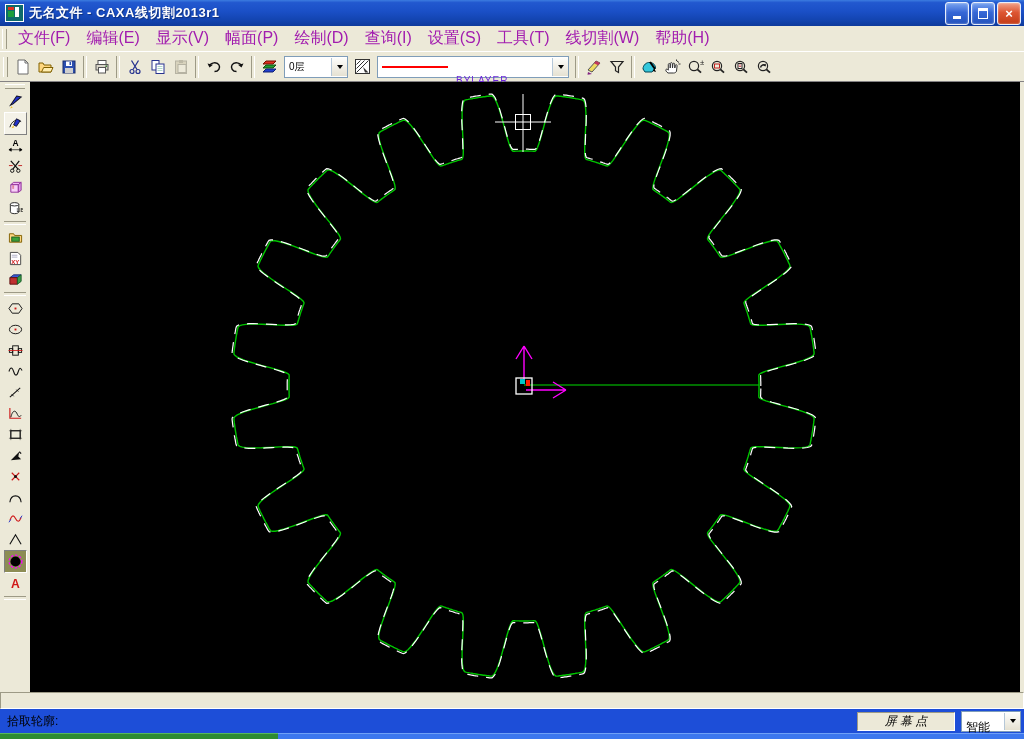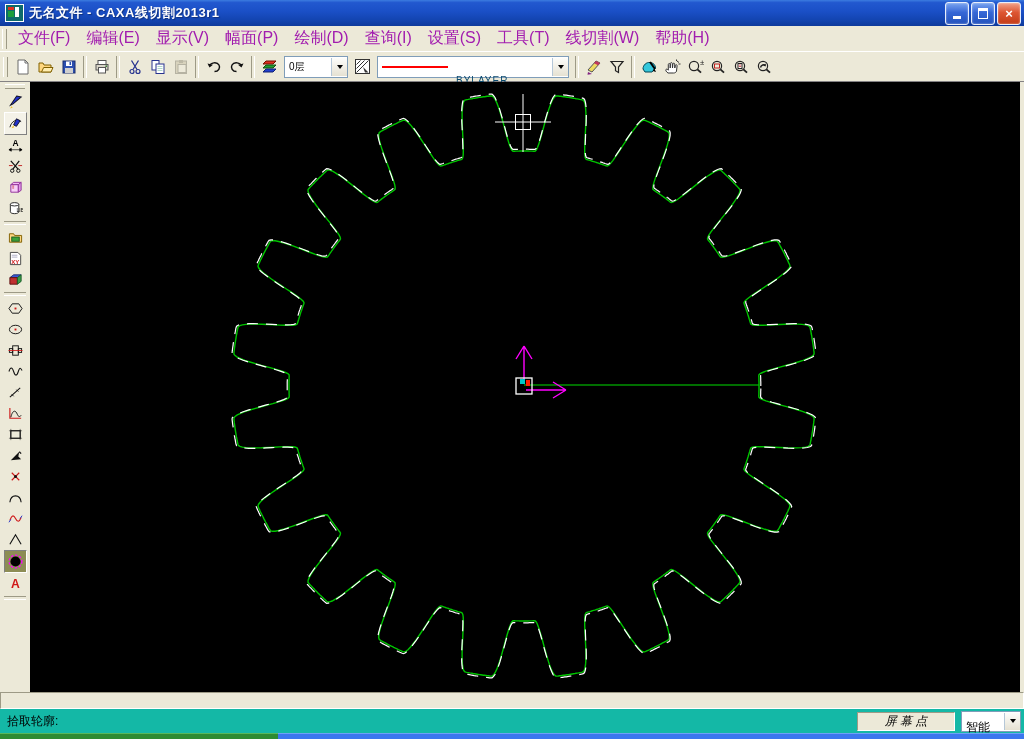--- a/index.html
+++ b/index.html
@@ -43,21 +43,21 @@
   .hgrip{width:20px;height:3px;margin:1px 0 2px;border-top:1px solid #fff;border-bottom:1px solid #9d9a86;}
   .tool{width:23px;height:21px;display:flex;align-items:center;justify-content:center;flex:0 0 21px;}
   .tool.active{border:1px solid;border-color:#fff #808080 #808080 #fff;background:#F4F2E8;width:21px;}
   .tool.pressed{border:1px solid;border-color:#808080 #fff #fff #808080;background:#8D8D55;width:21px;}
   .tsep{width:22px;height:2px;margin:2px 0;border-top:1px solid #9d9a86;border-bottom:1px solid #fff;}
   .canvas-wrap{flex:1;position:relative;background:#000;margin-right:4px;}
   .canvas-wrap svg{position:absolute;left:0;top:0;}
 
   
   .cmdrow{height:17px;flex:0 0 17px;background:#ECE9D8;border:1px solid;border-color:#9d9a86 #fff #fff #9d9a86;box-sizing:border-box;}
-  .statusbar{height:24px;flex:0 0 24px;display:flex;align-items:center;font-size:12px;background:#14b8a6;padding:0 3px;gap:6px;}
+  .statusbar{height:24px;flex:0 0 24px;display:flex;align-items:center;font-size:12px;background:#1d4ed8;padding:0 3px;gap:6px;}
   .sprompt{flex:1;padding:2px 4px;}
   .sbox{height:17px;line-height:17px;border:1px solid;border-color:#9d9a86 #fff #fff #9d9a86;padding:0 5px;background:#ECE9D8;white-space:nowrap;box-sizing:content-box;}
   .coordbox{width:196px;}
   .pointbox{width:86px;text-align:center;font-style:italic;}
   .smartcombo{display:flex;align-items:center;height:19px;border:1px solid #7F9DB9;background:#fff;}
   .smartcombo .cval{padding:0 4px;width:34px;margin-top:12px;}
   .smartcombo .cbtn{width:15px;height:17px;background:linear-gradient(180deg,#FDFDFB,#E5E1D2);border-left:1px solid #B5C7D8;display:flex;align-items:center;justify-content:center;}
 
   .taskstrip{height:6px;flex:0 0 6px;display:flex;}
   .taskstrip .tgreen{width:278px;background:#2E8B33;border-top:1px solid #57B85C;box-sizing:border-box;}
@@ -184,21 +184,21 @@
     </div>
     <div class="tbtn">
         <svg width="17" height="17" viewBox="0 0 17 17">
           <rect x="1.5" y="1.5" width="14" height="14" fill="#fff" stroke="#333"></rect>
           <path d="M2.5 14.5L14.5 2.5M2.5 10.5L10.5 2.5M2.5 6.5L6.5 2.5" stroke="#333" fill="none"></path>
           <path d="M9 9l5.5 5.5H11z" fill="#333"></path>
         </svg>
       </div>
     <div class="combo" style="width:190px">
       <span class="redline"></span>
-      <span class="cval" style="letter-spacing:1px;color:#0c4a6e;margin-top:28px;">BYLAYER</span>
+      <span class="cval" style="letter-spacing:1px;color:#6d28d9;margin-top:28px;">BYLAYER</span>
       <span class="cbtn">
           <span class="arrow-dn"></span>
         </span>
     </div>
     <div class="sep"></div>
     <div class="tbtn">
         <svg width="16" height="16" viewBox="0 0 16 16">
           <path d="M10 2l4 2-8 9-4-2z" fill="#EEDB60" stroke="#555"></path>
           <path d="M10 2l4 2-2 2.2-4-2z" fill="#C03860"></path>
           <path d="M2 13l4 2-4.5.8z" fill="#802080"></path>

